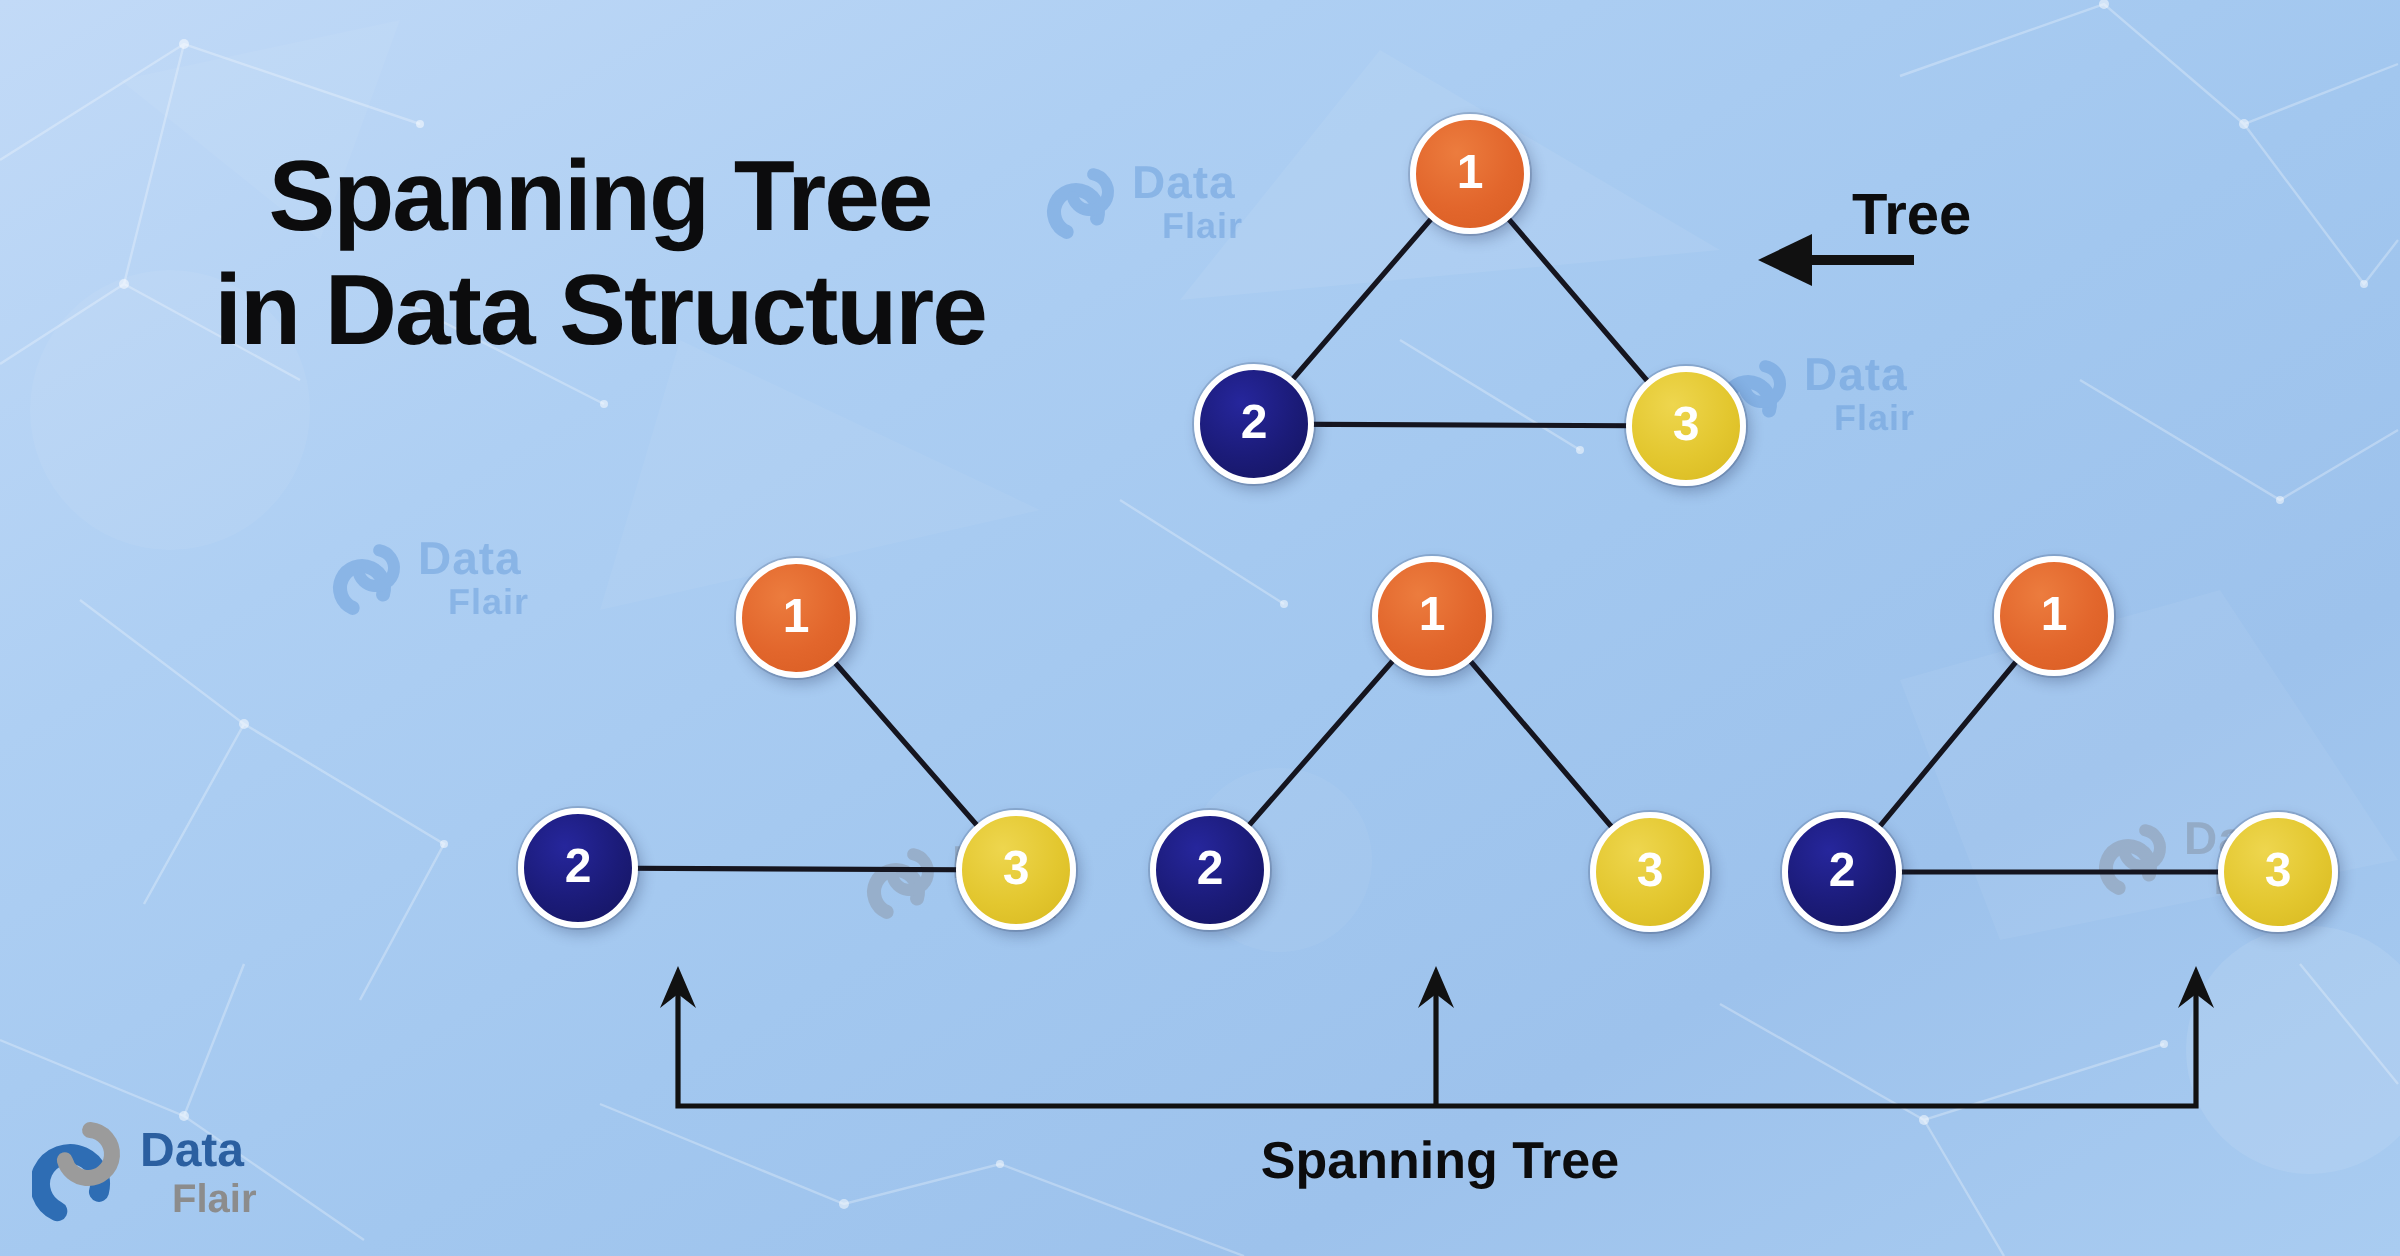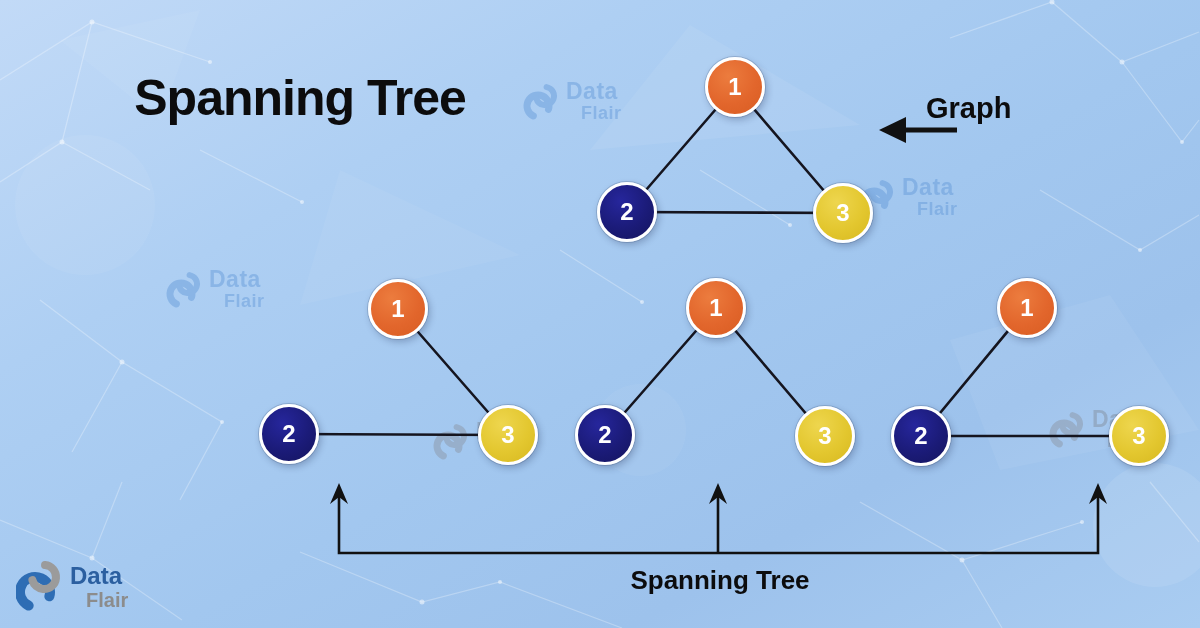--- a/index.html
+++ b/index.html
@@ -174,23 +174,24 @@
     </g>
     <g fill="#111111">
       <polygon points="339,483 330,504 339,497 348,504"></polygon>
       <polygon points="718,483 709,504 718,497 727,504"></polygon>
       <polygon points="1098,483 1089,504 1098,497 1107,504"></polygon>
     </g>
   </svg>
 
   <div class="title">
     <div>Spanning Tree</div>
-  </div>
-
-  <div class="graph-label">Graph</div>
+    <div>in Data Structure</div>
+  </div>
+
+  <div class="graph-label">Tree</div>
 
   <div class="node orange" style="left:735px;top:87px;">1</div>
   <div class="node navy" style="left:627px;top:212px;">2</div>
   <div class="node yellow" style="left:843px;top:213px;">3</div>
 
   <div class="node orange" style="left:398px;top:309px;">1</div>
   <div class="node navy" style="left:289px;top:434px;">2</div>
   <div class="node yellow" style="left:508px;top:435px;">3</div>
 
   <div class="node orange" style="left:716px;top:308px;">1</div>

